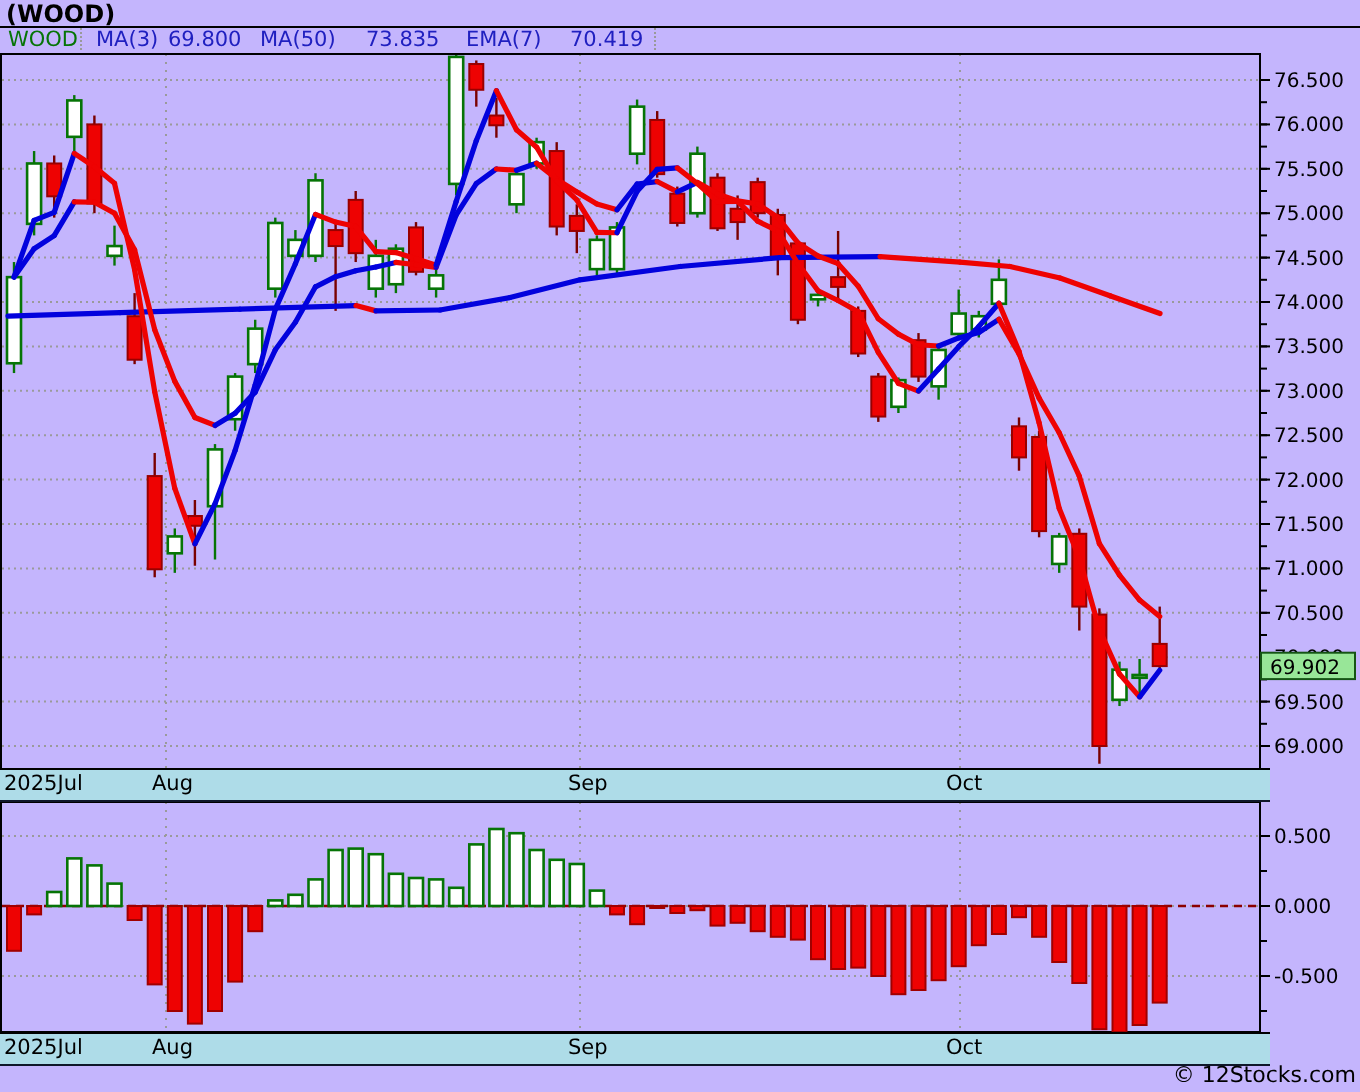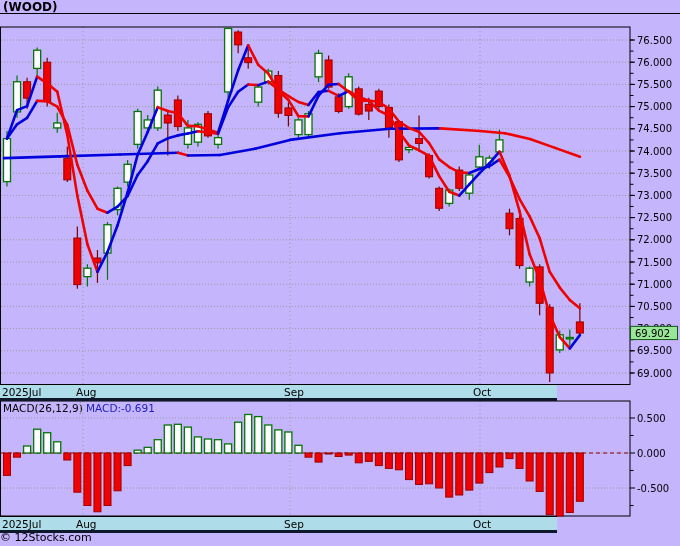--- a/index.html
+++ b/index.html
@@ -10,38 +10,49 @@
   .legend-row{position:absolute;left:0;top:14px;width:680px;height:12px;font-size:10.5px;}
   .legend-row span{position:absolute;top:0;white-space:nowrap;}
   .lg-sym{left:4px;color:#067406;}
   .lg-ma3l{left:48px;color:#2020c0;}
   .lg-ma3v{left:84px;color:#2020c0;}
   .lg-ma50l{left:130px;color:#2020c0;}
   .lg-ma50v{left:183px;color:#2020c0;}
   .lg-ema7l{left:233px;color:#2020c0;}
   .lg-ema7v{left:285px;color:#2020c0;}
   .vsep{position:absolute;width:0;height:11px;border-left:1px dotted #999;}
-  .date-bar{position:absolute;left:0;width:557px;height:17px;background:#aedce8;
-            border-top:1px solid #000;border-bottom:3px solid #0f172a;box-sizing:border-box;}
+  .date-bar{position:absolute;left:0;width:635px;height:17px;background:#aedce8;
+            border-top:1px solid #000;border-bottom:1px solid #0f172a;box-sizing:border-box;}
   .date-bar span{position:absolute;top:1px;font-size:10.5px;color:#000;white-space:nowrap;}
   .bar-top{top:384px;}
   .bar-bottom{top:516px;}
   .macd-legend{position:absolute;left:0;top:402px;width:631px;height:13px;font-size:10.5px;}
   .macd-legend span{position:absolute;top:0;white-space:nowrap;}
   .macd-lab{left:3px;color:#000;}
   .macd-val{left:86px;color:#2020c0;}
-  .watermark{position:absolute;left:0;top:531px;width:678px;height:15px;
+  .watermark{position:absolute;left:0;top:531px;width:678px;height:15px;text-align:right;
              font-size:11px;color:#000;}
 </style>
 </head>
 <body>
 
 <div id="screen">
   <div class="title">(WOOD)</div>
 
+  <div class="legend-row">
+    <span class="lg-sym">WOOD</span>
+    <span class="vsep" style="left:40px;top:0;"></span>
+    <span class="lg-ma3l">MA(3)</span>
+    <span class="lg-ma3v">69.800</span>
+    <span class="lg-ma50l">MA(50)</span>
+    <span class="lg-ma50v">73.835</span>
+    <span class="lg-ema7l">EMA(7)</span>
+    <span class="lg-ema7v">70.419</span>
+    <span class="vsep" style="left:327px;top:0;"></span>
+  </div>
 
   <svg id="cv" width="680" height="546">
       <line x1="0" y1="13.5" x2="680" y2="13.5" stroke="#000000" stroke-width="1"></line>
       <line x1="1" y1="40" x2="630" y2="40" stroke="#9a9a9a" stroke-width="1" stroke-dasharray="1 2"></line>
       <line x1="1" y1="62.2" x2="630" y2="62.2" stroke="#9a9a9a" stroke-width="1" stroke-dasharray="1 2"></line>
       <line x1="1" y1="84.4" x2="630" y2="84.4" stroke="#9a9a9a" stroke-width="1" stroke-dasharray="1 2"></line>
       <line x1="1" y1="106.6" x2="630" y2="106.6" stroke="#9a9a9a" stroke-width="1" stroke-dasharray="1 2"></line>
       <line x1="1" y1="128.8" x2="630" y2="128.8" stroke="#9a9a9a" stroke-width="1" stroke-dasharray="1 2"></line>
       <line x1="1" y1="151" x2="630" y2="151" stroke="#9a9a9a" stroke-width="1" stroke-dasharray="1 2"></line>
       <line x1="1" y1="173.2" x2="630" y2="173.2" stroke="#9a9a9a" stroke-width="1" stroke-dasharray="1 2"></line>
@@ -445,25 +456,20 @@
       <text x="635" y="336.7512" font-size="10" fill="#000" font-family="DejaVu Sans, Liberation Sans, sans-serif">69.902</text>
     </svg>
 
   <div class="date-bar bar-top">
     <span class="date-label" style="left: 2px;">2025Jul</span>
     <span class="date-label" style="left: 76px;">Aug</span>
     <span class="date-label" style="left: 284px;">Sep</span>
     <span class="date-label" style="left: 473px;">Oct</span>
   </div>
 
-  <div class="macd-legend">
-    <span class="macd-lab">MACD(26,12,9)</span>
-    <span class="vsep" style="left:80px;top:0;"></span>
-    <span class="macd-val">MACD:-0.691</span>
-  </div>
 
   <div class="date-bar bar-bottom">
     <span class="date-label" style="left: 2px;">2025Jul</span>
     <span class="date-label" style="left: 76px;">Aug</span>
     <span class="date-label" style="left: 284px;">Sep</span>
     <span class="date-label" style="left: 473px;">Oct</span>
   </div>
 
   <div class="watermark">© 12Stocks.com</div>
 </div>

